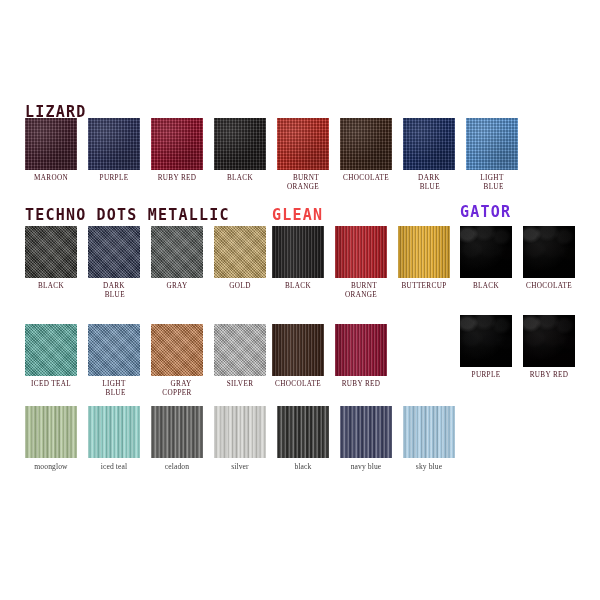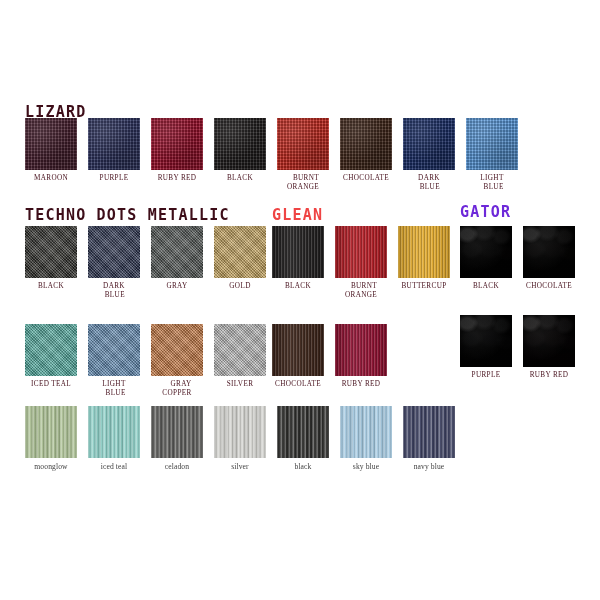--- a/index.html
+++ b/index.html
@@ -319,22 +319,22 @@
         </div>
         <div class="cell">
           <div class="chip tex-brushed" style="background-color: rgb(207, 207, 203);"></div>
           <div class="caption lower">silver</div>
         </div>
         <div class="cell">
           <div class="chip tex-brushed" style="background-color: rgb(46, 46, 44);"></div>
           <div class="caption lower">black</div>
         </div>
         <div class="cell">
+          <div class="chip tex-brushed" style="background-color: rgb(61, 65, 96);"></div>
+          <div class="caption lower">navy blue</div>
+        </div>
+        <div class="cell">
           <div class="chip tex-brushed" style="background-color: rgb(163, 199, 222);"></div>
           <div class="caption lower">sky blue</div>
         </div>
-        <div class="cell">
-          <div class="chip tex-brushed" style="background-color: rgb(61, 65, 96);"></div>
-          <div class="caption lower">navy blue</div>
-        </div>
       </div>
     </div>
   </div>
 
 </body></html>

